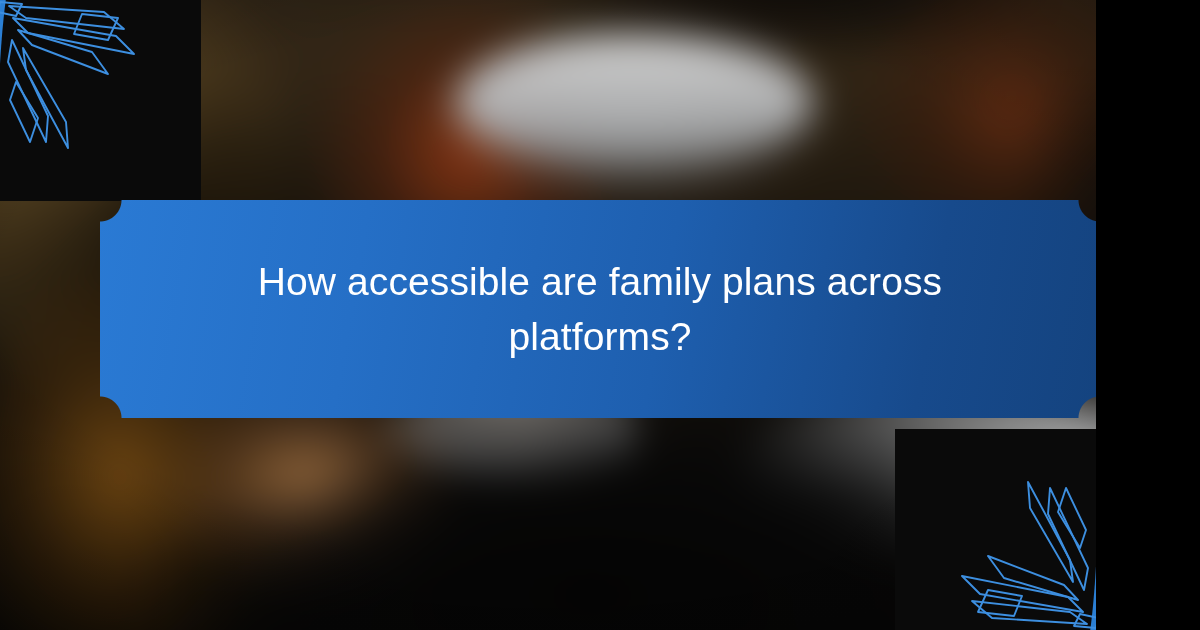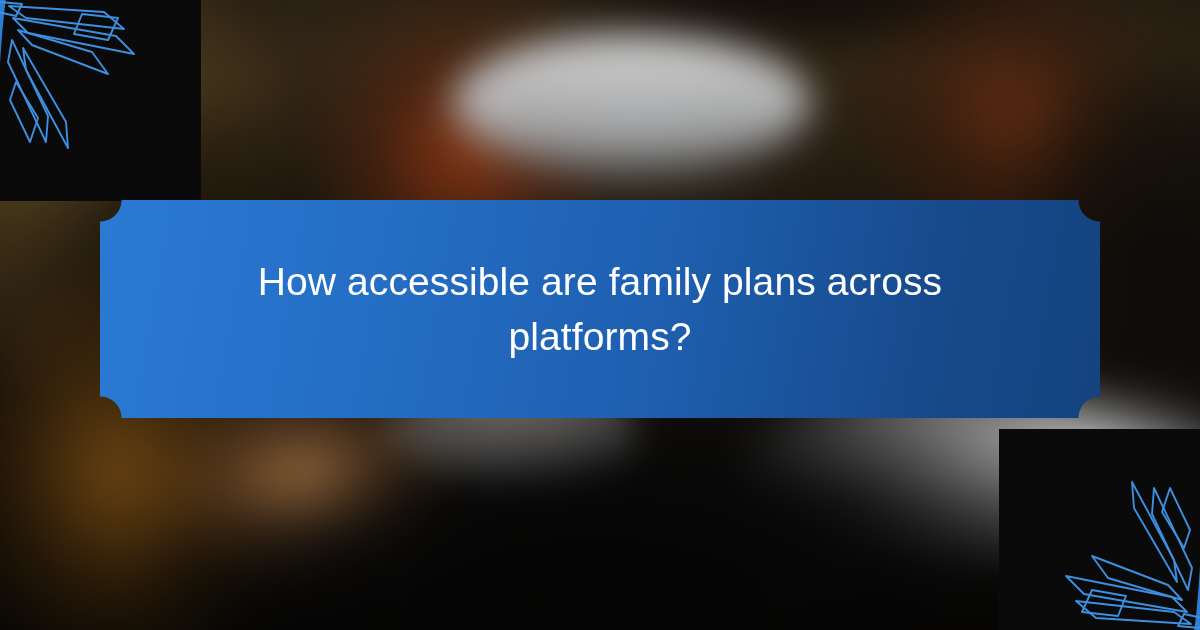--- a/index.html
+++ b/index.html
@@ -7,21 +7,21 @@
     margin: 0;
     padding: 0;
     background: #000;
   }
   body {
     font-family: "Liberation Sans", sans-serif;
   }
 
   .card {
     position: relative;
-    width: 1200px;
+    width: 1096px;
     height: 630px;
     overflow: hidden;
     background: #0d0b08;
   }
 
   
   .photo-bg {
     position: absolute;
     inset: -40px;
     overflow: hidden;

